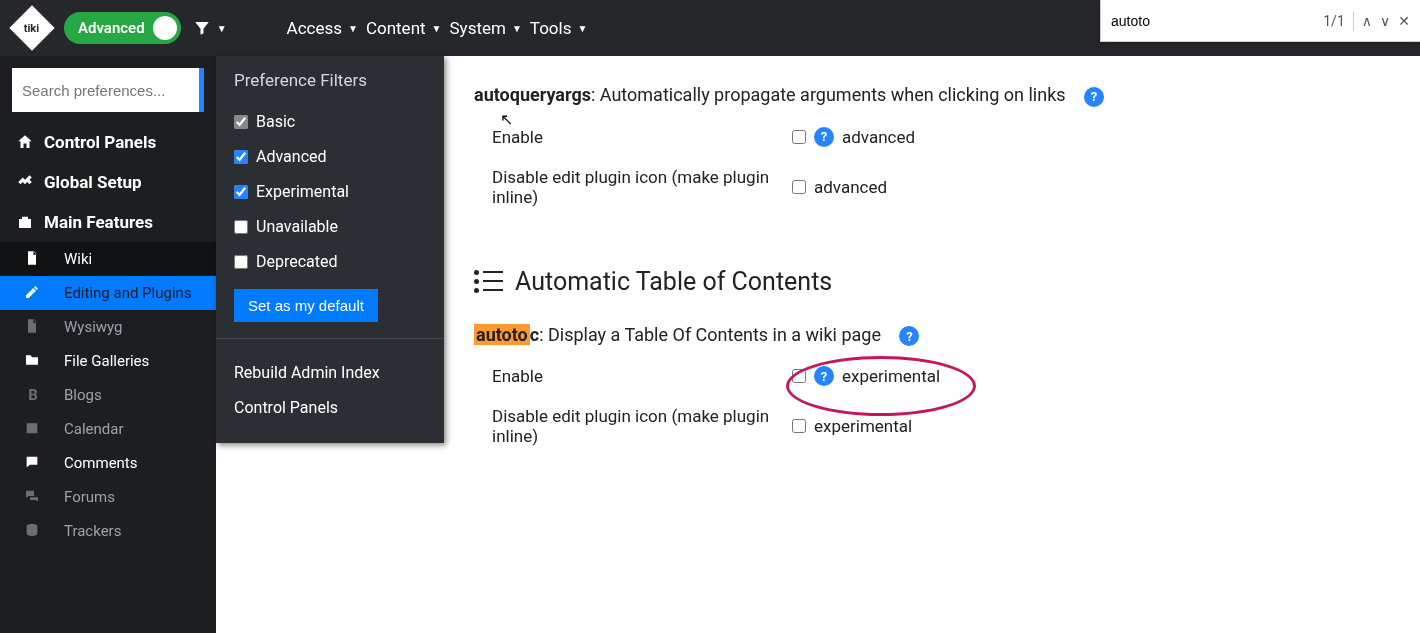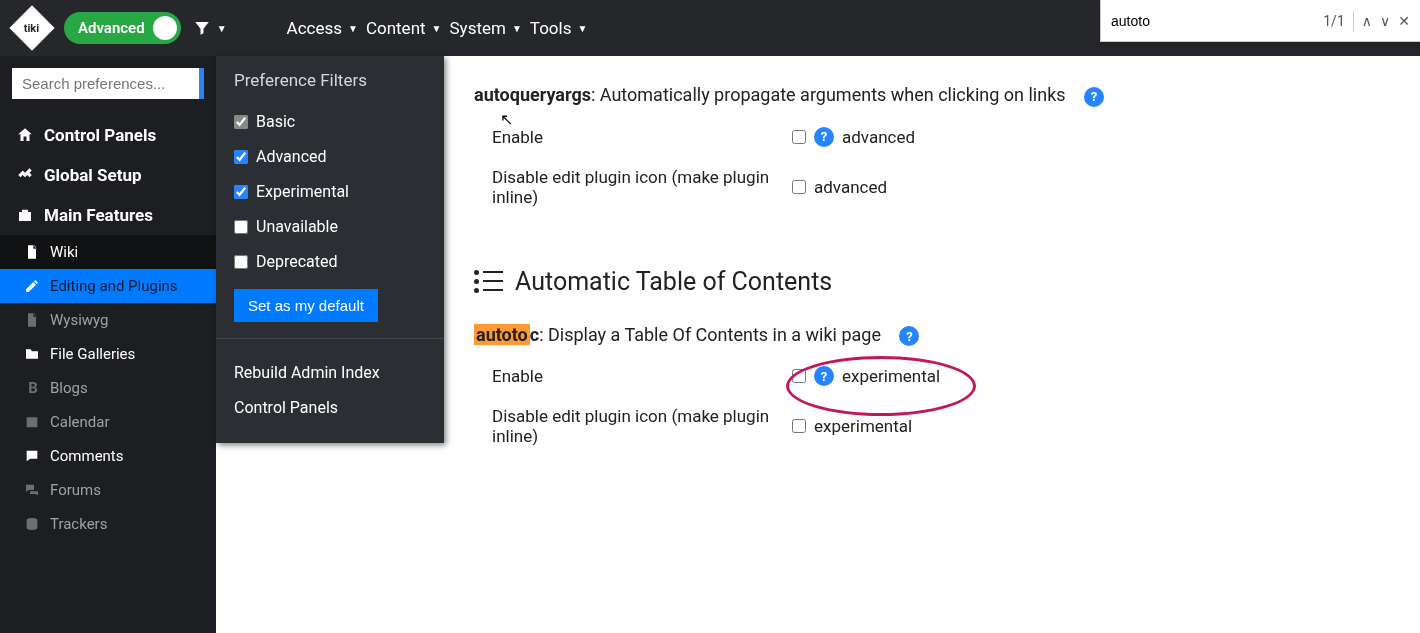--- a/index.html
+++ b/index.html
@@ -43,24 +43,24 @@
     border:1px solid #ccc;border-top:none;border-right:none;
     display:flex;align-items:center;padding:0 10px;gap:8px;
     box-shadow:0 2px 6px rgba(0,0,0,.2);
     font-size:14px;color:#555;
   }
   .findbar input{border:none;outline:none;flex:1;font-size:14px;}
   .findbar .sep{width:1px;height:20px;background:#ccc;}
   .findbar .ico{cursor:pointer;color:#555;font-size:14px;}
   .layout{display:flex;height:calc(100% - 56px);}
   .sidebar{width:216px;background:#1c1e21;color:#d5d7da;display:flex;flex-direction:column;padding-top:12px;}
-  .search-pref{margin:0 12px 16px;background:#fff;border-right:5px solid #2684ff;height:31px;display:flex;align-items:center;padding:0 10px;}
+  .search-pref{margin:0 12px 10px;background:#fff;border-right:5px solid #2684ff;height:44px;display:flex;align-items:center;padding:0 10px;}
   .search-pref input{border:none;outline:none;width:100%;font-size:15px;color:#555;}
   .sb-section{display:flex;align-items:center;gap:10px;padding:10px 16px;color:#fff;font-weight:700;font-size:17px;}
-  .sb-item{display:flex;align-items:center;gap:8px;padding:8px 16px 8px 24px;color:#9ea2a8;font-size:15px;cursor:pointer;}
+  .sb-item{display:flex;align-items:flex-start;gap:22px;padding:8px 16px 8px 24px;color:#9ea2a8;font-size:15px;cursor:pointer;}
   .sb-item.light{color:#fff;}
   .sb-item.active{background:#007bff;color:#0f172a;}
   .sb-item.dim{background:#111214;color:#fff;}
   .sb-item .ico, .sb-section .ico{width:18px;text-align:center;}
   .dropdown-panel{
     position:absolute;left:216px;top:56px;width:228px;background:#2b2e33;color:#fff;
     padding:14px 18px 18px;box-shadow:2px 2px 6px rgba(0,0,0,.5);
   }
   .dp-title{font-size:17px;color:#d5d7da;margin-bottom:14px;}
   .dp-check{display:flex;align-items:center;gap:8px;padding:8px 0;font-size:16px;}

